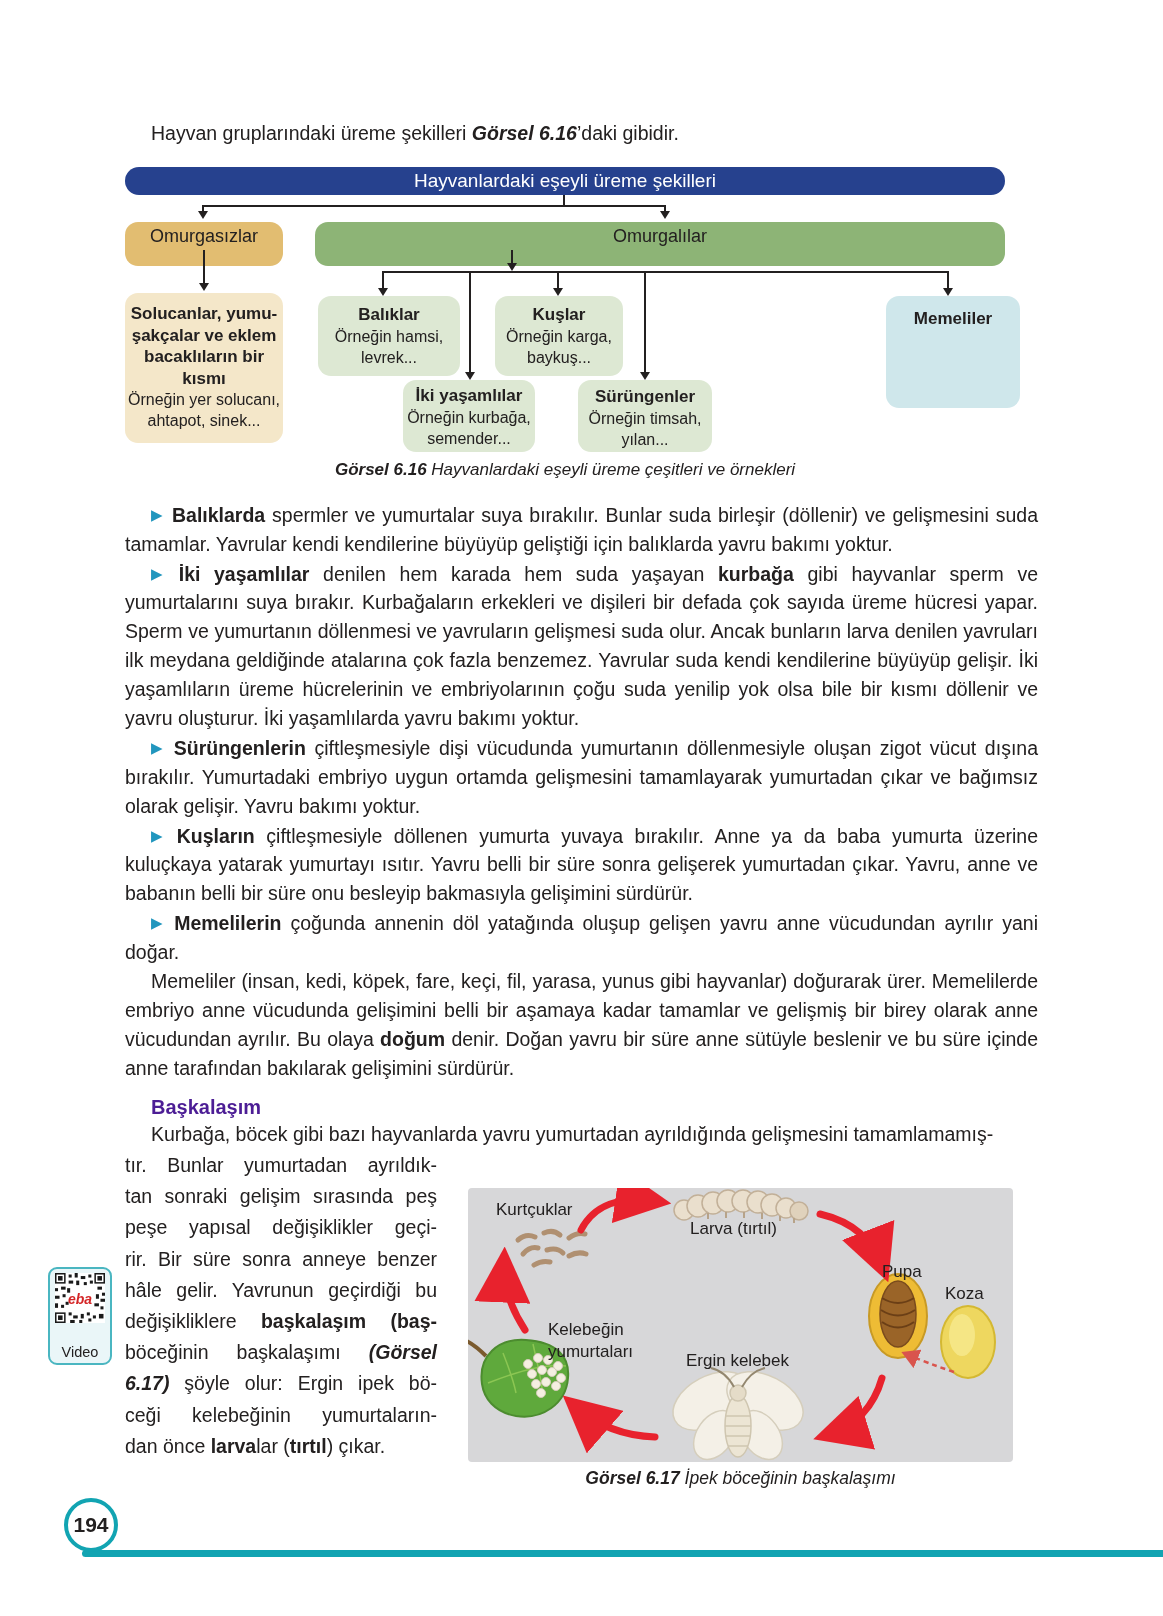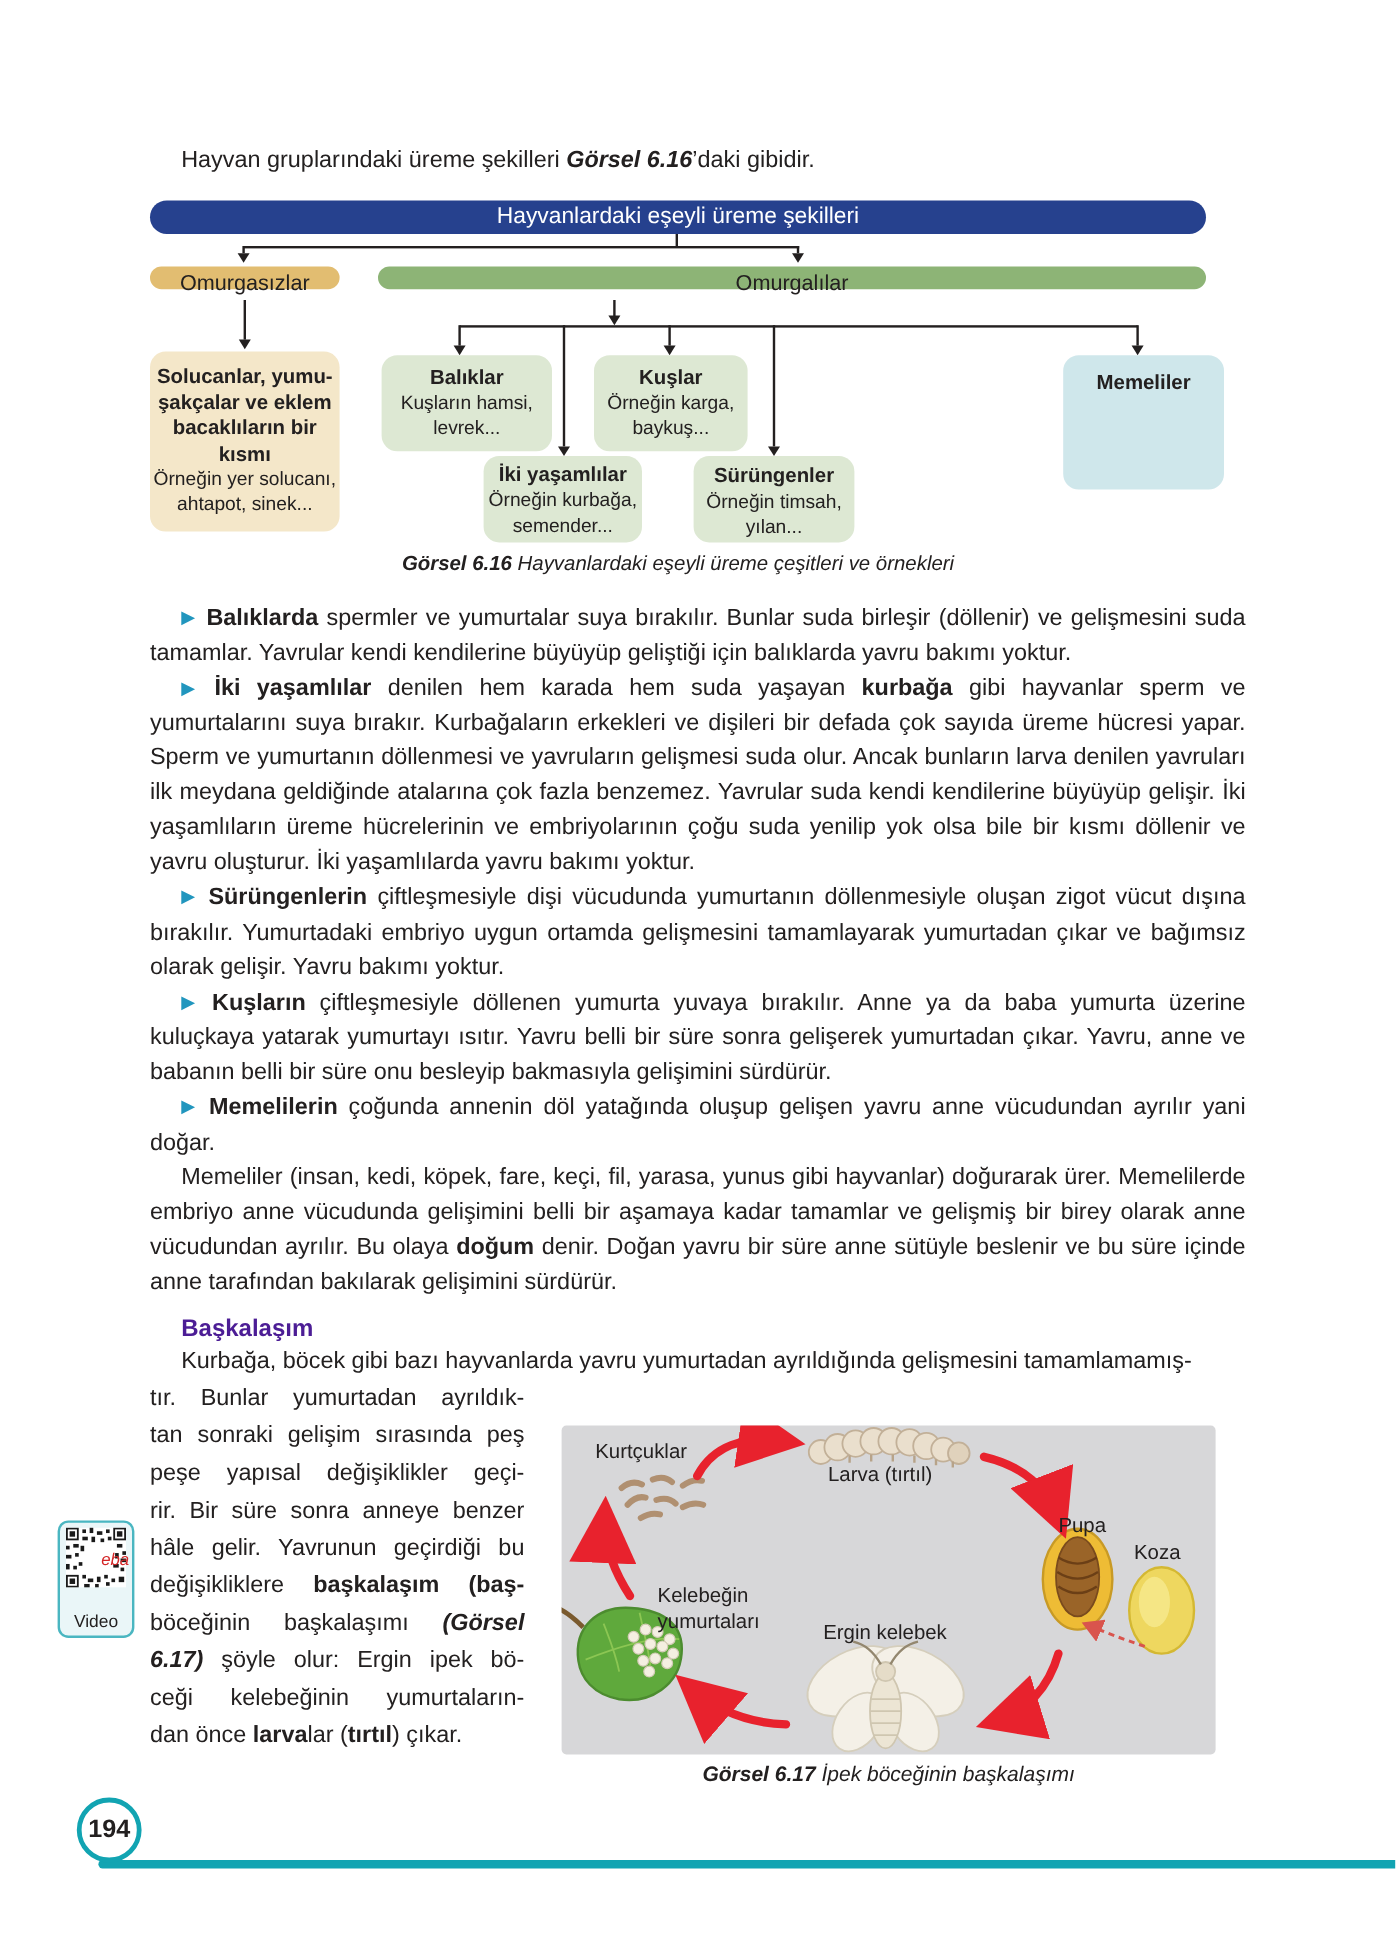--- a/index.html
+++ b/index.html
@@ -7,21 +7,21 @@
         font-family:"Liberation Sans",sans-serif;color:#232020;}
   .b{font-weight:bold}.i{font-style:italic}.bi{font-weight:bold;font-style:italic}
   .pre{white-space:pre-line}
 
   
   .intro{position:absolute;left:125px;top:119px;width:913px;font-size:19.5px;line-height:29px;text-indent:26px;}
 
   
   .dg-header{position:absolute;left:125px;top:167px;width:880px;height:28px;border-radius:14px;
              color:#fff;text-align:center;line-height:28px;font-size:19px;}
-  .bar{position:absolute;height:19px;border-radius:13px;line-height:28px;text-align:center;font-size:18px;}
+  .bar{position:absolute;height:44px;border-radius:13px;line-height:28px;text-align:center;font-size:18px;}
   .node{position:absolute;border-radius:13px;text-align:center;}
   .nt{font-weight:bold;font-size:17px;line-height:21.5px;white-space:pre-line;}
   .ne{font-size:16px;line-height:21px;white-space:pre-line;}
   .vln{position:absolute;width:2px;margin-left:-1px;background:#232020;}
   .hln{position:absolute;height:2px;background:#232020;}
   .ah{position:absolute;width:0;height:0;border-left:5px solid transparent;border-right:5px solid transparent;border-top:8px solid #232020;}
   .cap{position:absolute;text-align:center;font-size:17px;}
 
   
   .bodytext{position:absolute;left:125px;top:500px;width:913px;font-size:19.5px;line-height:29px;text-align:justify;}
@@ -32,22 +32,22 @@
 
   
   .col{position:absolute;left:125px;top:1150px;width:312px;font-size:19.5px;}
   .cl{line-height:31.2px;text-align:justify;text-align-last:justify;}
   .cl.last{text-align-last:left;}
 
   
   .video{position:absolute;left:48px;top:1267px;width:60px;height:94px;background:#eaf6f8;
          border:2px solid #4ab6c1;border-radius:9px;text-align:center;}
   .video svg{margin-top:4px;}
-  .qrlogo{position:absolute;left:16px;top:22px;width:100%;text-align:center;color:#d42627;
-          font-style:italic;font-weight:normal;font-size:14px;}
+  .qrlogo{position:absolute;left:0;top:22px;width:100%;text-align:center;color:#d42627;
+          font-style:italic;font-weight:bold;font-size:14px;}
   .vlabel{position:absolute;left:0;bottom:3px;width:100%;font-size:14.5px;}
 
   
   .panel{position:absolute;left:468px;top:1188px;width:545px;height:274px;background:#d7d7d9;border-radius:4px;}
   .flab{position:absolute;font-size:17px;line-height:22px;}
   .cap17{position:absolute;left:468px;top:1468px;width:545px;text-align:center;font-size:17.5px;}
 
   
   .pgnum{position:absolute;left:64px;top:1498px;width:46px;height:46px;border:4px solid #12a4b2;
          border-radius:50%;background:#fff;text-align:center;line-height:46px;font-weight:bold;font-size:21px;z-index:2;}
@@ -92,21 +92,21 @@
   <div class="ah" style="left:553px;top:288px;"></div>
   <div class="vln" style="left:948px;top:271px;height:17px;"></div>
   <div class="ah" style="left:943px;top:288px;"></div>
   <div class="vln" style="left:470px;top:271px;height:101px;"></div>
   <div class="ah" style="left:465px;top:372px;"></div>
   <div class="vln" style="left:645px;top:271px;height:101px;"></div>
   <div class="ah" style="left:640px;top:372px;"></div>
 
   <div class="node" style="left:318px;top:296px;width:142px;height:80px;background:#dde8d3;">
     <div class="nt" style="padding-top:8px;">Balıklar</div>
-    <div class="ne">Kuşların hamsi,
+    <div class="ne">Örneğin hamsi,
 levrek...</div>
   </div>
   <div class="node" style="left:495px;top:296px;width:128px;height:80px;background:#dde8d3;">
     <div class="nt" style="padding-top:8px;">Kuşlar</div>
     <div class="ne">Örneğin karga,
 baykuş...</div>
   </div>
   <div class="node" style="left:403px;top:380px;width:132px;height:72px;background:#dde8d3;">
     <div class="nt" style="padding-top:5px;">İki yaşamlılar</div>
     <div class="ne">Örneğin kurbağa,

